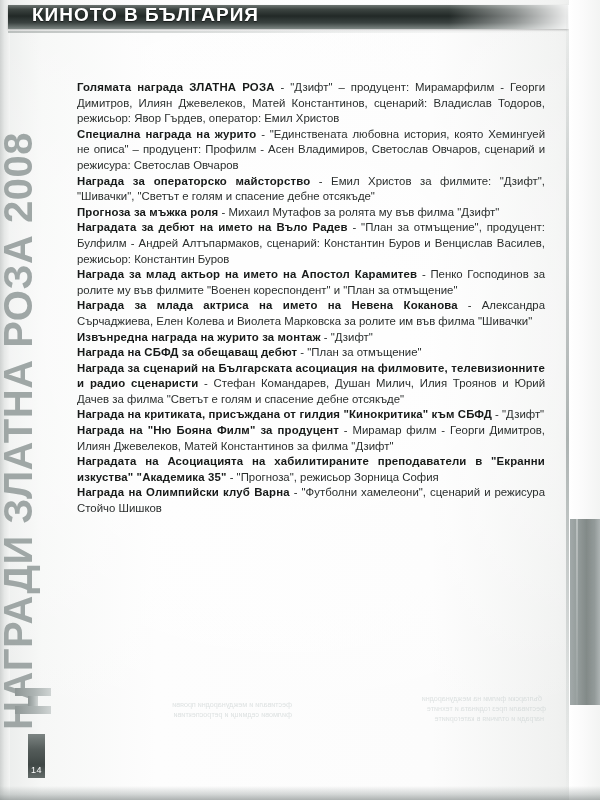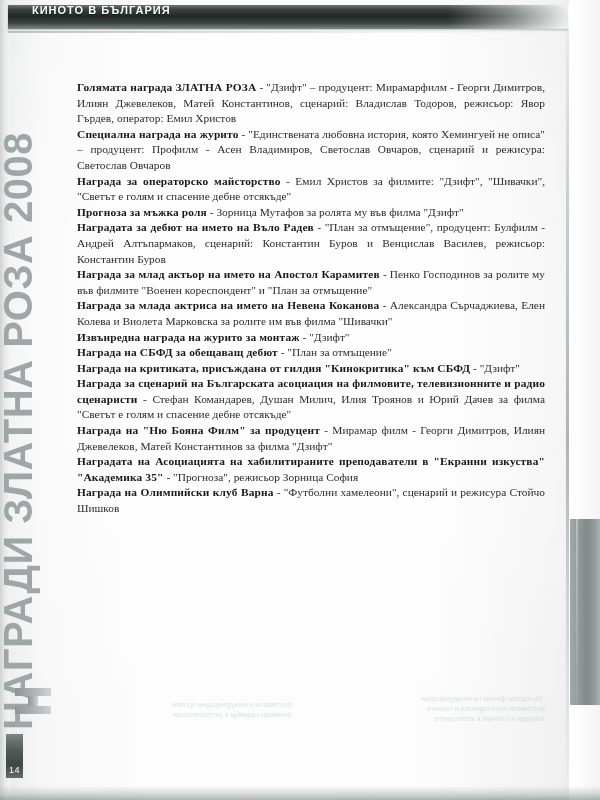--- a/index.html
+++ b/index.html
@@ -52,21 +52,21 @@
     right: -1px; top: 0;
     width: 120px; height: 100%;
     background: linear-gradient(90deg, rgba(255,255,255,0) 0%, rgba(255,255,255,0.45) 55%, rgba(255,255,255,0.92) 100%);
   }
   .header-title {
     position: absolute;
     left: 32px;
     top: 4px;
     z-index: 3;
     color: #ffffff;
-    font-size: 11px;
+    font-size: 19px;
     font-weight: bold;
     letter-spacing: 1.0px;
     font-family: "Liberation Sans", sans-serif;
     text-shadow: 0 1px 1px rgba(0,0,0,0.55);
     white-space: nowrap;
   }
   .header-underline {
     position: absolute;
     left: 8px;
     top: 31px;
@@ -103,21 +103,21 @@
     left: 77px;
     top: 80px;
     width: 468px;
   }
   .para {
     font-size: 11.4px;
     line-height: 15.6px;
     color: #2a2e2d;
     text-align: justify;
     margin: 0 0 0 0;
-    font-family: Liberation Serif, serif;
+    font-family: Liberation Sans, sans-serif;
     -webkit-font-smoothing: none;
   }
   .para b {
     font-weight: bold;
     color: #171a19;
     letter-spacing: 0.15px;
   }
 
   
   .ghost {
@@ -146,21 +146,21 @@
     position: absolute;
     display: block;
     background: linear-gradient(90deg, #8e9695 0%, #aeb5b4 55%, #cfd4d3 100%);
   }
   .spine-mark i.top { left: 0;  top: 0;  width: 36px; height: 8px; }
   .spine-mark i.mid { left: 13px; top: 8px; width: 10px; height: 10px; }
   .spine-mark i.bot { left: 0;  top: 18px; width: 36px; height: 8px; }
 
   .page-number {
     position: absolute;
-    left: 6px;
+    left: 28px;
     bottom: 22px;
     width: 17px;
     height: 44px;
     background: linear-gradient(180deg, #7d8583 0%, #545c5a 35%, #3f4745 70%, #636b69 100%);
     color: #ffffff;
     font-size: 9px;
     font-family: "Liberation Sans", sans-serif;
     display: flex;
     align-items: flex-end;
     justify-content: center;
@@ -225,28 +225,28 @@
   <div class="header-underline"></div>
 
   <div class="side-title-wrap">
     <div class="side-title">НАГРАДИ ЗЛАТНА РОЗА 2008</div>
   </div>
 
   <div class="column" id="awards-list">
       <p class="para"><b>Голямата награда ЗЛАТНА РОЗА</b><span> - "Дзифт" – продуцент: Мирамарфилм - Георги Димитров, Илиян Джевелеков, Матей Константинов, сценарий: Владислав Тодоров, режисьор: Явор Гърдев, оператор: Емил Христов</span></p>
       <p class="para"><b>Специална награда на журито</b><span> - "Единствената любовна история, която Хемингуей не описа" – продуцент: Профилм -  Асен Владимиров, Светослав Овчаров, сценарий и режисура: Светослав Овчаров</span></p>
       <p class="para"><b>Награда за операторско майсторство</b><span> - Емил Христов за филмите: "Дзифт", "Шивачки", "Светът е голям и спасение дебне отсякъде"</span></p>
-      <p class="para"><b>Прогноза за мъжка роля</b><span> - Зорница Мутафов за ролята му във филма "Дзифт"</span></p>
+      <p class="para"><b>Прогноза за мъжка роля</b><span> - Михаил Мутафов за ролята му във филма "Дзифт"</span></p>
       <p class="para"><b>Наградата за дебют на името на Въло Радев</b><span> - "План за отмъщение", продуцент: Булфилм - Андрей Алтъпармаков, сценарий: Константин Буров и Венцислав Василев, режисьор: Константин Буров</span></p>
       <p class="para"><b>Награда за млад актьор на името на Апостол Карамитев</b><span> - Пенко Господинов за ролите му във филмите "Военен кореспондент" и "План за отмъщение"</span></p>
       <p class="para"><b>Награда за млада актриса на името на Невена Коканова</b><span> - Александра Сърчаджиева, Елен Колева и Виолета Марковска за ролите им във филма "Шивачки"</span></p>
       <p class="para"><b>Извънредна награда на журито за монтаж</b><span> - "Дзифт"</span></p>
       <p class="para"><b>Награда на СБФД за обещаващ дебют</b><span> - "План за отмъщение"</span></p>
+      <p class="para"><b>Награда за сценарий на Българската асоциация на филмовите, телевизионните и радио сценаристи</b><span> - Стефан Командарев, Душан Милич, Илия Троянов и Юрий Дачев за филма "Светът е голям и спасение дебне отсякъде"</span></p>
       <p class="para"><b>Награда на критиката, присъждана от гилдия "Кинокритика" към СБФД</b><span> - "Дзифт"</span></p>
-      <p class="para"><b>Награда за сценарий на Българската асоциация на филмовите, телевизионните и радио сценаристи</b><span> - Стефан Командарев, Душан Милич, Илия Троянов и Юрий Дачев за филма "Светът е голям и спасение дебне отсякъде"</span></p>
       <p class="para"><b>Награда на "Ню Бояна Филм" за продуцент</b><span> - Мирамар филм - Георги Димитров, Илиян Джевелеков, Матей Константинов за филма "Дзифт"</span></p>
       <p class="para"><b>Наградата на Асоциацията на хабилитираните преподаватели в "Екранни изкуства" "Академика 35"</b><span> - "Прогноза", режисьор Зорница София</span></p>
       <p class="para"><b>Награда на Олимпийски клуб Варна</b><span> - "Футболни хамелеони", сценарий и режисура Стойчо Шишков</span></p>
     </div>
 
   <div class="ghost ghost-a">  фестивали и международни прояви
   филмови седмици и ретроспективи</div>
   <div class="ghost ghost-b">    български филми на международни
   фестивали през годината и техните
    награди и отличия в категориите</div>

